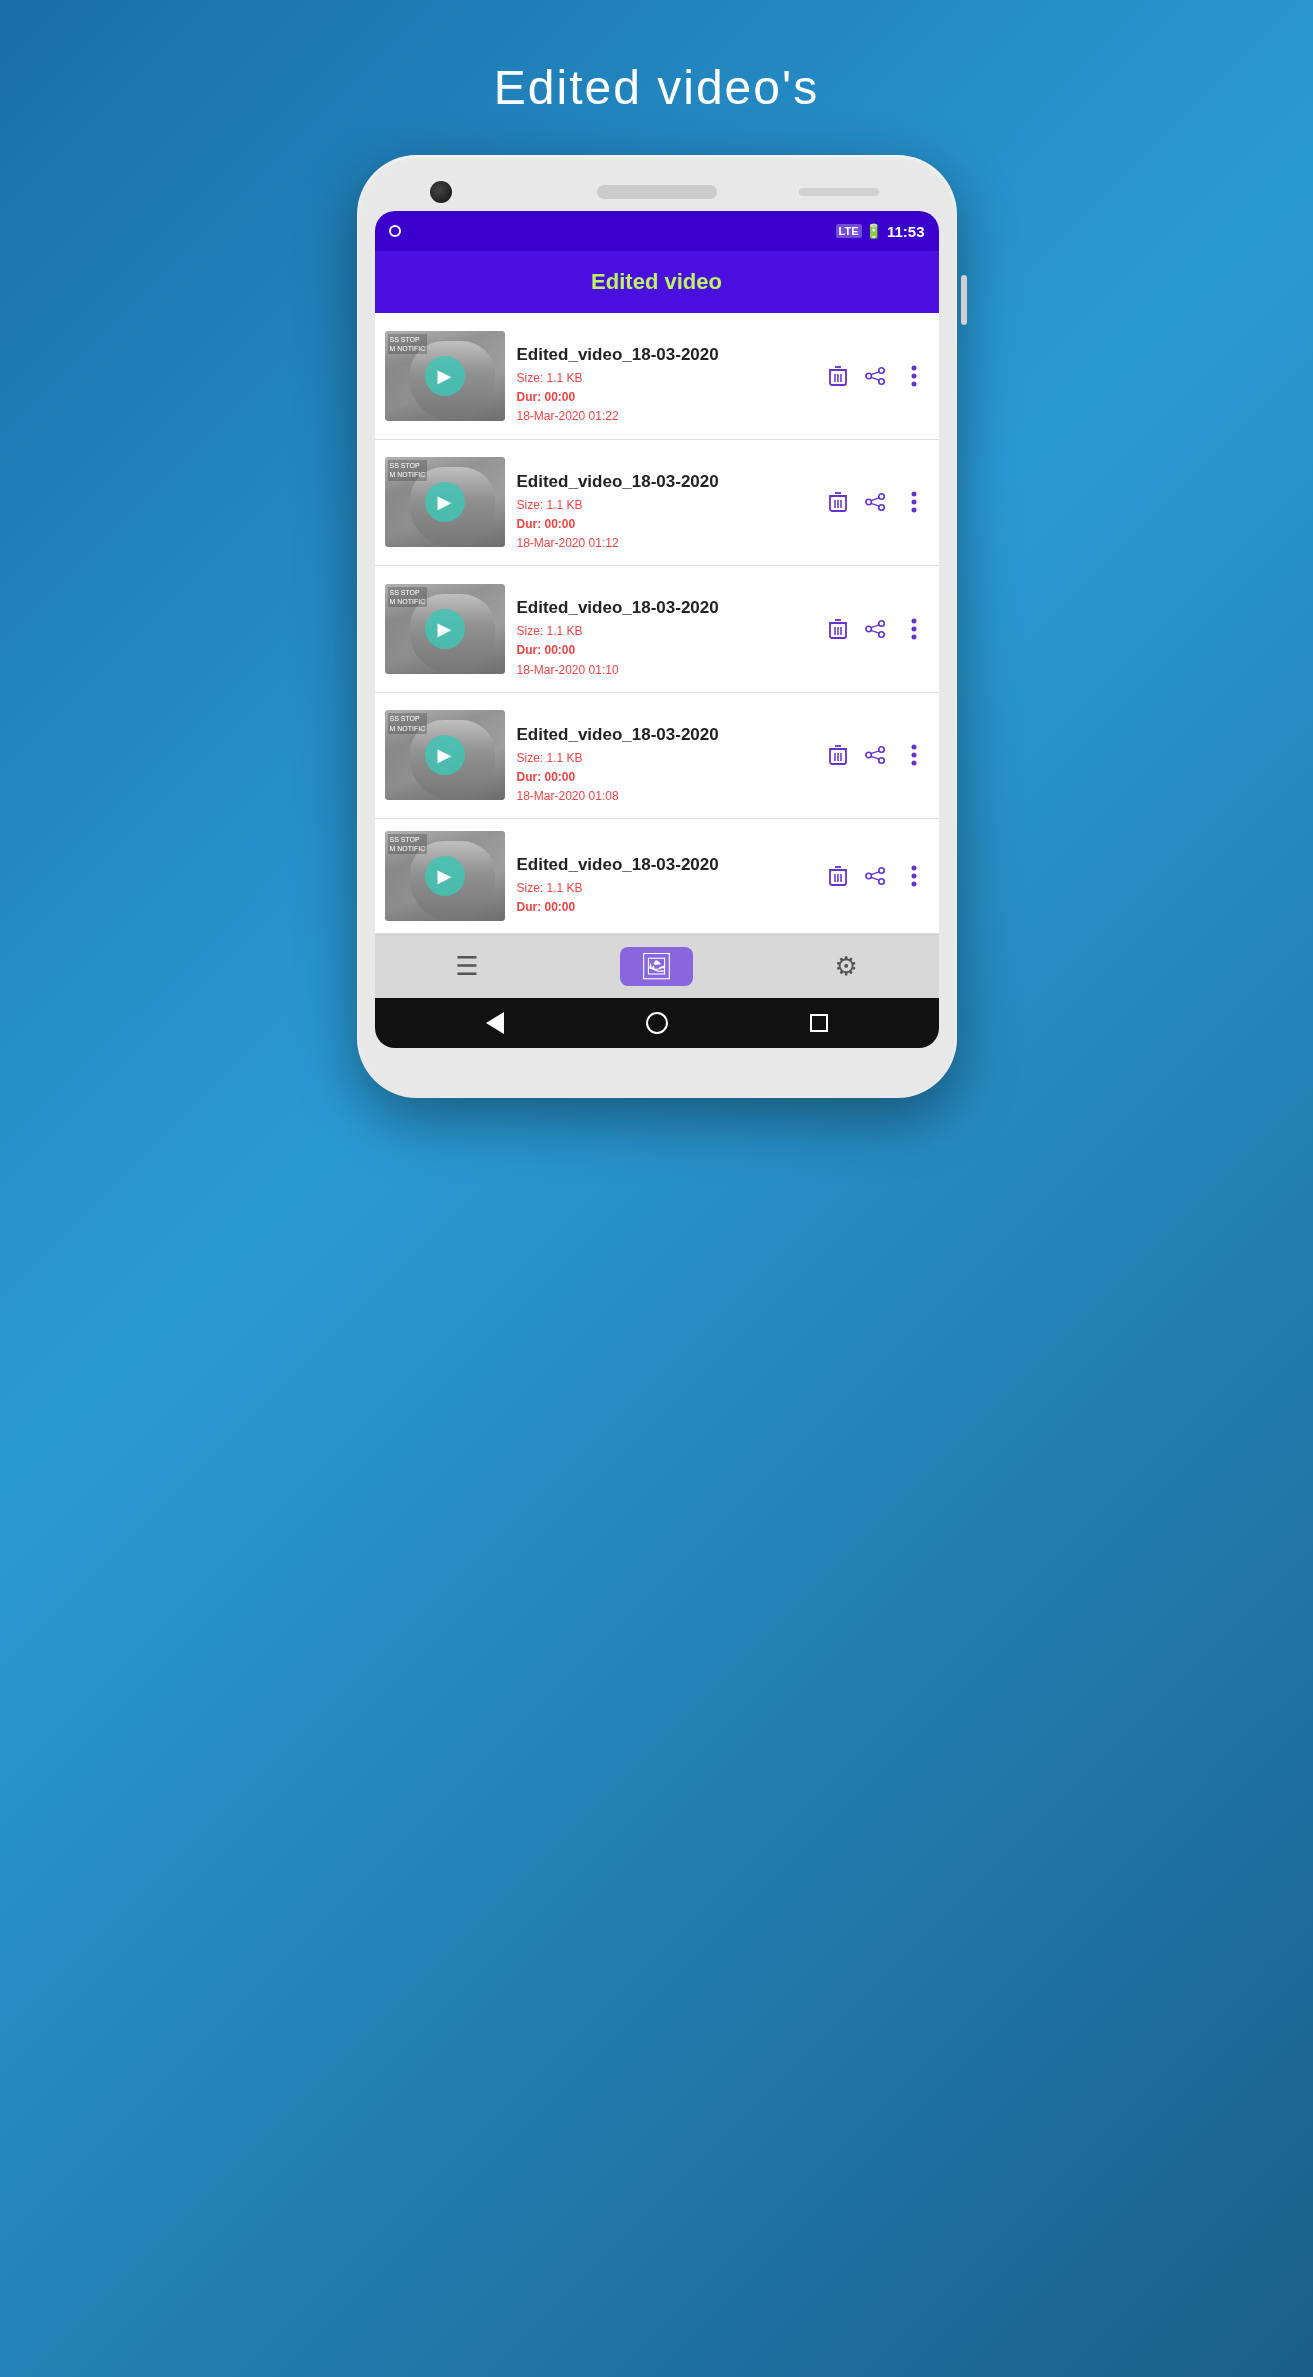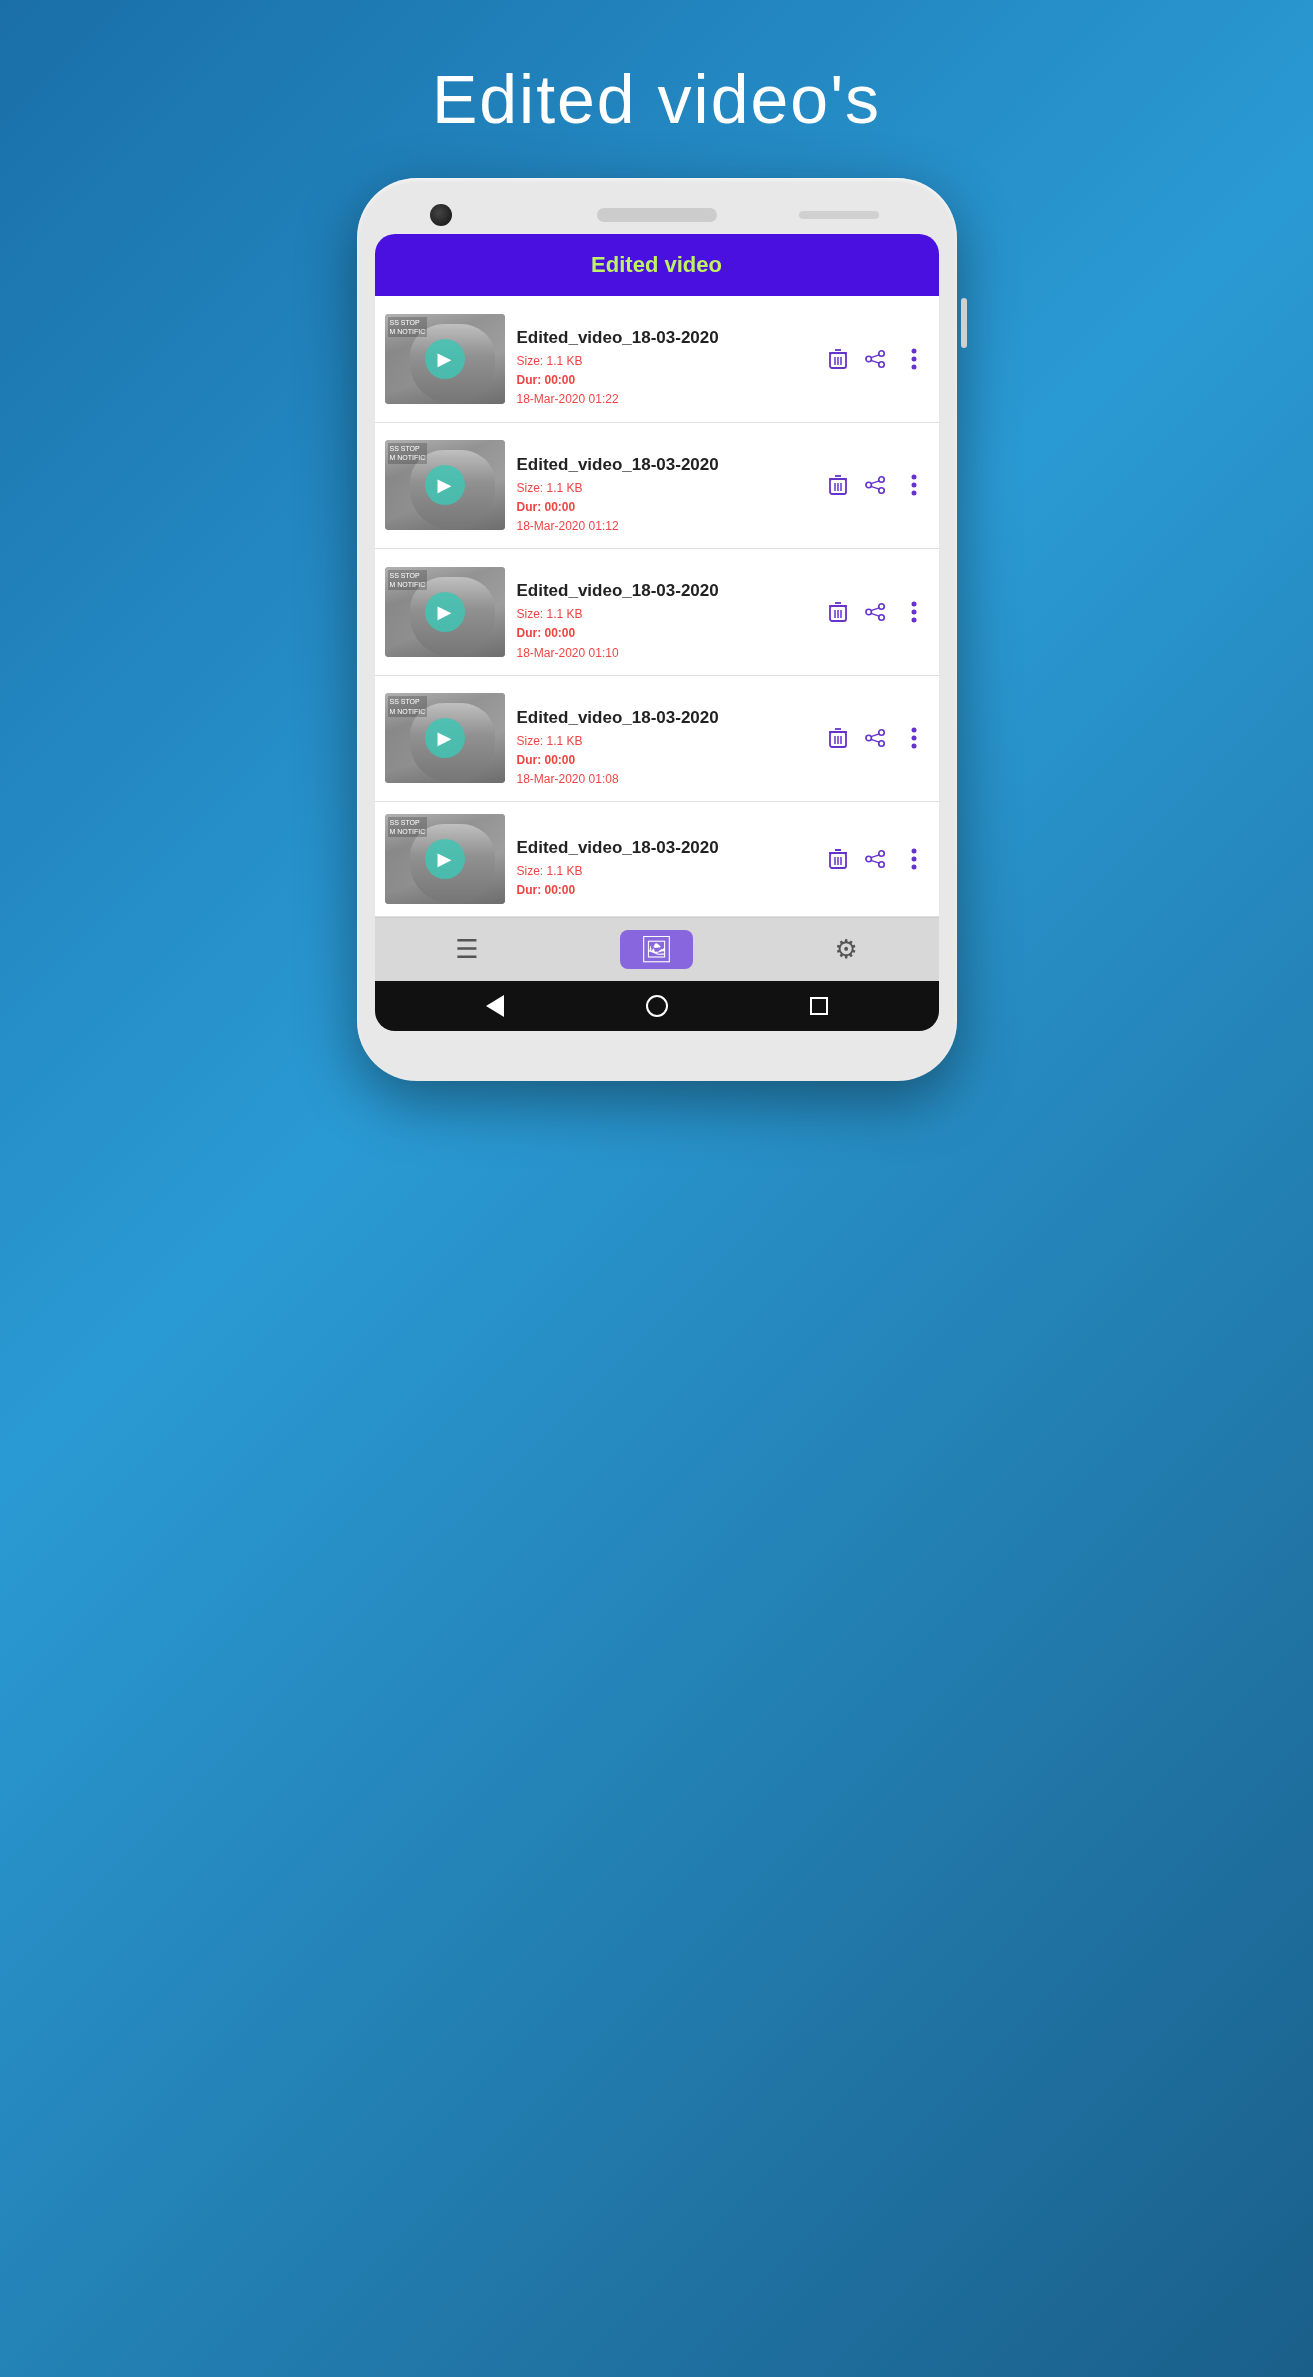--- a/index.html
+++ b/index.html
@@ -11,21 +11,21 @@
       display: flex;
       flex-direction: column;
       align-items: center;
       justify-content: flex-start;
       font-family: 'Segoe UI', Arial, sans-serif;
       overflow: hidden;
     }
 
     .page-title {
       color: white;
-      font-size: 68px;
+      font-size: 48px;
       font-weight: 300;
       margin-top: 60px;
       margin-bottom: 40px;
       letter-spacing: 2px;
       font-family: 'Comic Sans MS', cursive, sans-serif;
     }
 
     
     .phone-shell {
       width: 600px;
@@ -344,20 +344,30 @@
   <div class="phone-side-btn-right"></div>
 
   <div class="phone-top">
     <div class="phone-camera"></div>
     <div class="phone-speaker"></div>
     <div class="phone-button-top"></div>
   </div>
 
   <div class="phone-screen">
 
+    <div class="status-bar">
+      <div class="status-left">
+        <div class="status-dot"></div>
+      </div>
+      <div class="status-right">
+        <span class="lte-icon">LTE</span>
+        <span style="font-size:14px;">🔋</span>
+        <span>11:53</span>
+      </div>
+    </div>
 
     <div class="app-header">
       <span>Edited video</span>
     </div>
 
     <div class="video-list">
 
       <div id="video-items-container">
           <div class="video-item">
     <div class="video-thumb">

